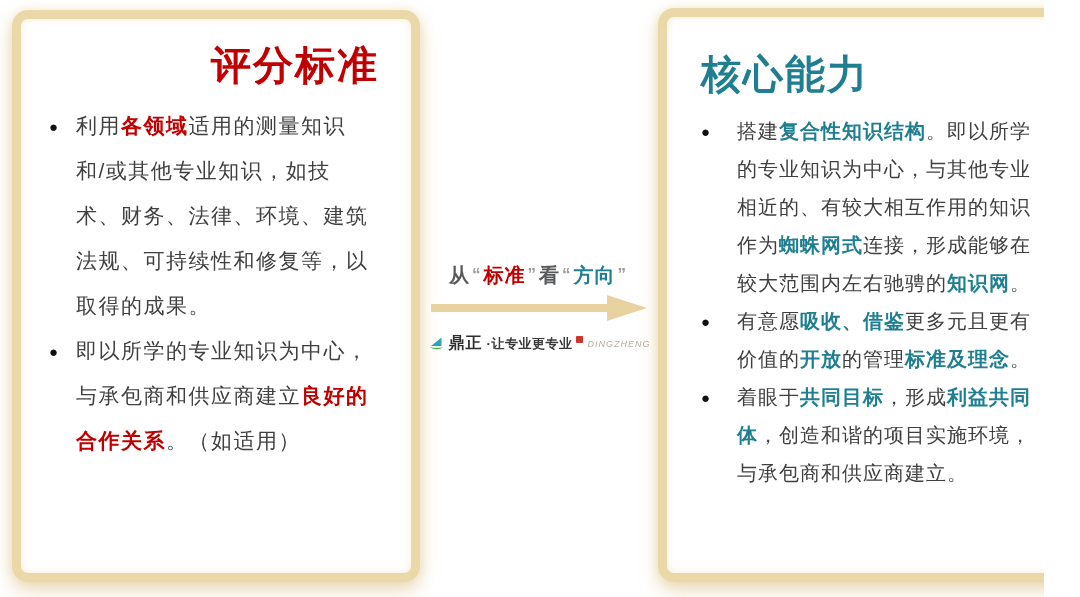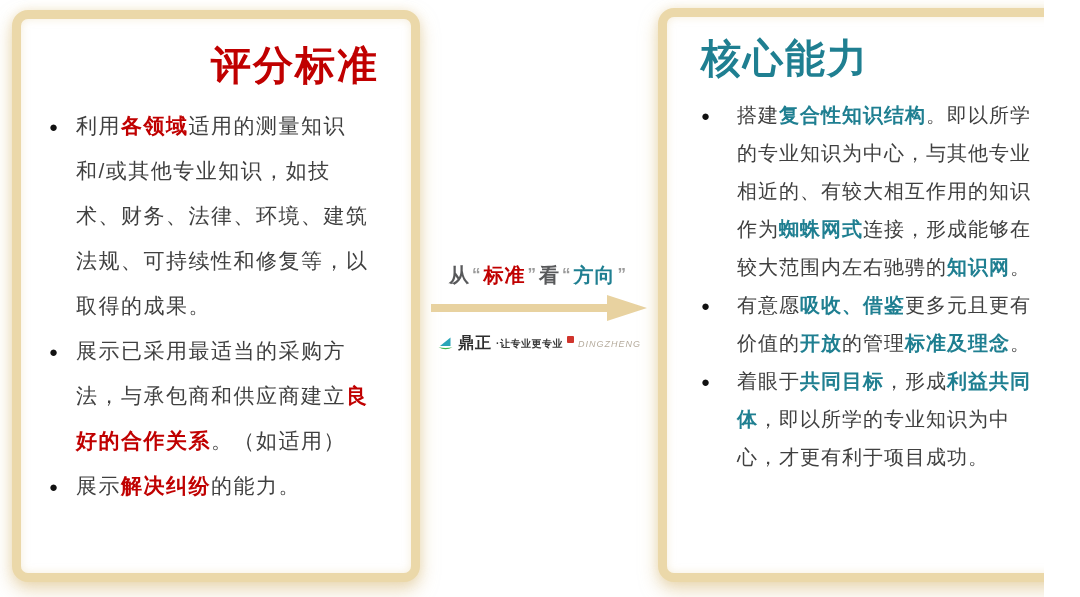--- a/index.html
+++ b/index.html
@@ -11,21 +11,21 @@
   .panel{
     position:absolute;background:#ffffff;box-sizing:border-box;
     border:9px solid #EBD8A9;border-radius:16px;
     box-shadow:0 8px 18px rgba(216,188,125,.55),0 0 10px rgba(231,211,160,.35),
                inset 0 0 9px rgba(226,204,150,.35);
   }
   .panel-left{left:12px;top:10px;width:408px;height:572px;}
   .panel-right{left:658px;top:8px;width:412px;height:574px;}
   .panel-title{margin:0;font-size:40px;line-height:1.1;font-weight:bold;letter-spacing:2px;}
   .panel-left .panel-title{color:#C00000;text-align:right;padding:24px 32px 8px 0;}
-  .panel-right .panel-title{color:#1F7F91;text-align:left;padding:19px 0 10px 34px;}
+  .panel-right .panel-title{color:#1F7F91;text-align:left;padding:35px 0 10px 34px;}
   ul.bullets{list-style:none;margin:0;}
   .panel-left ul.bullets{padding:8px 38px 0 28px;}
   .panel-left ul.bullets li{
     position:relative;padding-left:27px;font-size:21px;line-height:45px;
     letter-spacing:1.5px;color:#404040;
   }
   .panel-left ul.bullets li::before{
     content:"●";position:absolute;left:0;top:1px;font-size:15px;color:#111;
   }
   .panel-right ul.bullets{padding:6px 16px 0 32px;}
@@ -42,35 +42,34 @@
 
   .connector{position:absolute;left:420px;top:262px;width:238px;text-align:center;}
   .mid-heading{font-size:20px;font-weight:bold;letter-spacing:1px;white-space:nowrap;}
   .mid-heading .c-gray{color:#58595B;}
   .mid-heading .c-quote{color:#9B9B9B;font-size:17px;margin:0 2px;position:relative;top:-2px;}
   .mid-heading .c-red{color:#C00000;text-align:center;}
   .mid-heading .c-teal{color:#1F7F91;}
   .mid-arrow{display:block;margin:2px auto 0 auto;}
   .logo-row{display:flex;align-items:center;justify-content:center;gap:4px;margin-top:8px;}
   .logo-brand{font-size:16px;font-weight:900;color:#2F2F2F;letter-spacing:1px;white-space:nowrap;}
-  .logo-slogan{font-size:10px;font-weight:bold;color:#3A3A3A;letter-spacing:.5px;white-space:nowrap;}
+  .logo-slogan{font-size:13px;font-weight:bold;color:#3A3A3A;letter-spacing:.5px;white-space:nowrap;}
   .logo-seal{width:7px;height:7px;background:#D0342C;border-radius:1px;align-self:flex-start;margin-top:3px;}
   .logo-tail{font-size:9px;font-style:italic;color:#B5AB9C;letter-spacing:1px;white-space:nowrap;text-align:center;}
 </style>
 </head>
 <body>
 
 <div class="stage">
 
   <section class="panel panel-left">
     <h2 class="panel-title">评分标准</h2>
     <ul class="bullets">
         <li><span>利用</span><span class="hl">各领域</span><span>适用的测量知识和/或其他专业知识，如技术、财务、法律、环境、建筑法规、可持续性和修复等，以取得的成果。</span></li>
-        <li><span>展示已采用最适当的采购方法，与承包商和供应商建立</span><span class="hl">良好的合作关系</span><span>。（如适用）</span></li>
-        <li><span>展示</span><span class="hl">解决纠纷</span><span>的能力。</span></li>
+        <li><span>即以所学的专业知识为中心，与承包商和供应商建立</span><span class="hl">良好的合作关系</span><span>。（如适用）</span></li>
       </ul>
   </section>
 
   <div class="connector">
     <div class="mid-heading" id="mid-heading"><span class="c-gray">从</span><span class="c-quote">“</span><span class="c-red">标准</span><span class="c-quote">”</span><span class="c-gray">看</span><span class="c-quote">“</span><span class="c-teal">方向</span><span class="c-quote">”</span></div>
     <svg class="mid-arrow" width="216" height="34" viewBox="0 0 216 34" aria-hidden="true">
       <polygon points="0,13 176,13 176,4 216,17 176,30 176,21 0,21" fill="#E8D2A0"></polygon>
     </svg>
     <div class="logo-row">
       <svg width="17" height="17" viewBox="0 0 17 17" aria-hidden="true">
@@ -82,17 +81,17 @@
       <span class="logo-seal"></span>
       <span class="logo-tail">DINGZHENG</span>
     </div>
   </div>
 
   <section class="panel panel-right">
     <h2 class="panel-title">核心能力</h2>
     <ul class="bullets">
         <li><span>搭建</span><span class="hl">复合性知识结构</span><span>。即以所学的专业知识为中心，与其他专业相近的、有较大相互作用的知识作为</span><span class="hl">蜘蛛网式</span><span>连接，形成能够在较大范围内左右驰骋的</span><span class="hl">知识网</span><span>。</span></li>
         <li><span>有意愿</span><span class="hl">吸收、借鉴</span><span>更多元且更有价值的</span><span class="hl">开放</span><span>的管理</span><span class="hl">标准及理念</span><span>。</span></li>
-        <li><span>着眼于</span><span class="hl">共同目标</span><span>，形成</span><span class="hl">利益共同体</span><span>，即以所学的专业知识为中心，才更有利于项目成功。</span></li>
+        <li><span>着眼于</span><span class="hl">共同目标</span><span>，形成</span><span class="hl">利益共同体</span><span>，创造和谐的项目实施环境，与承包商和供应商建立。</span></li>
       </ul>
   </section>
 
 </div>
 
 </body></html>

